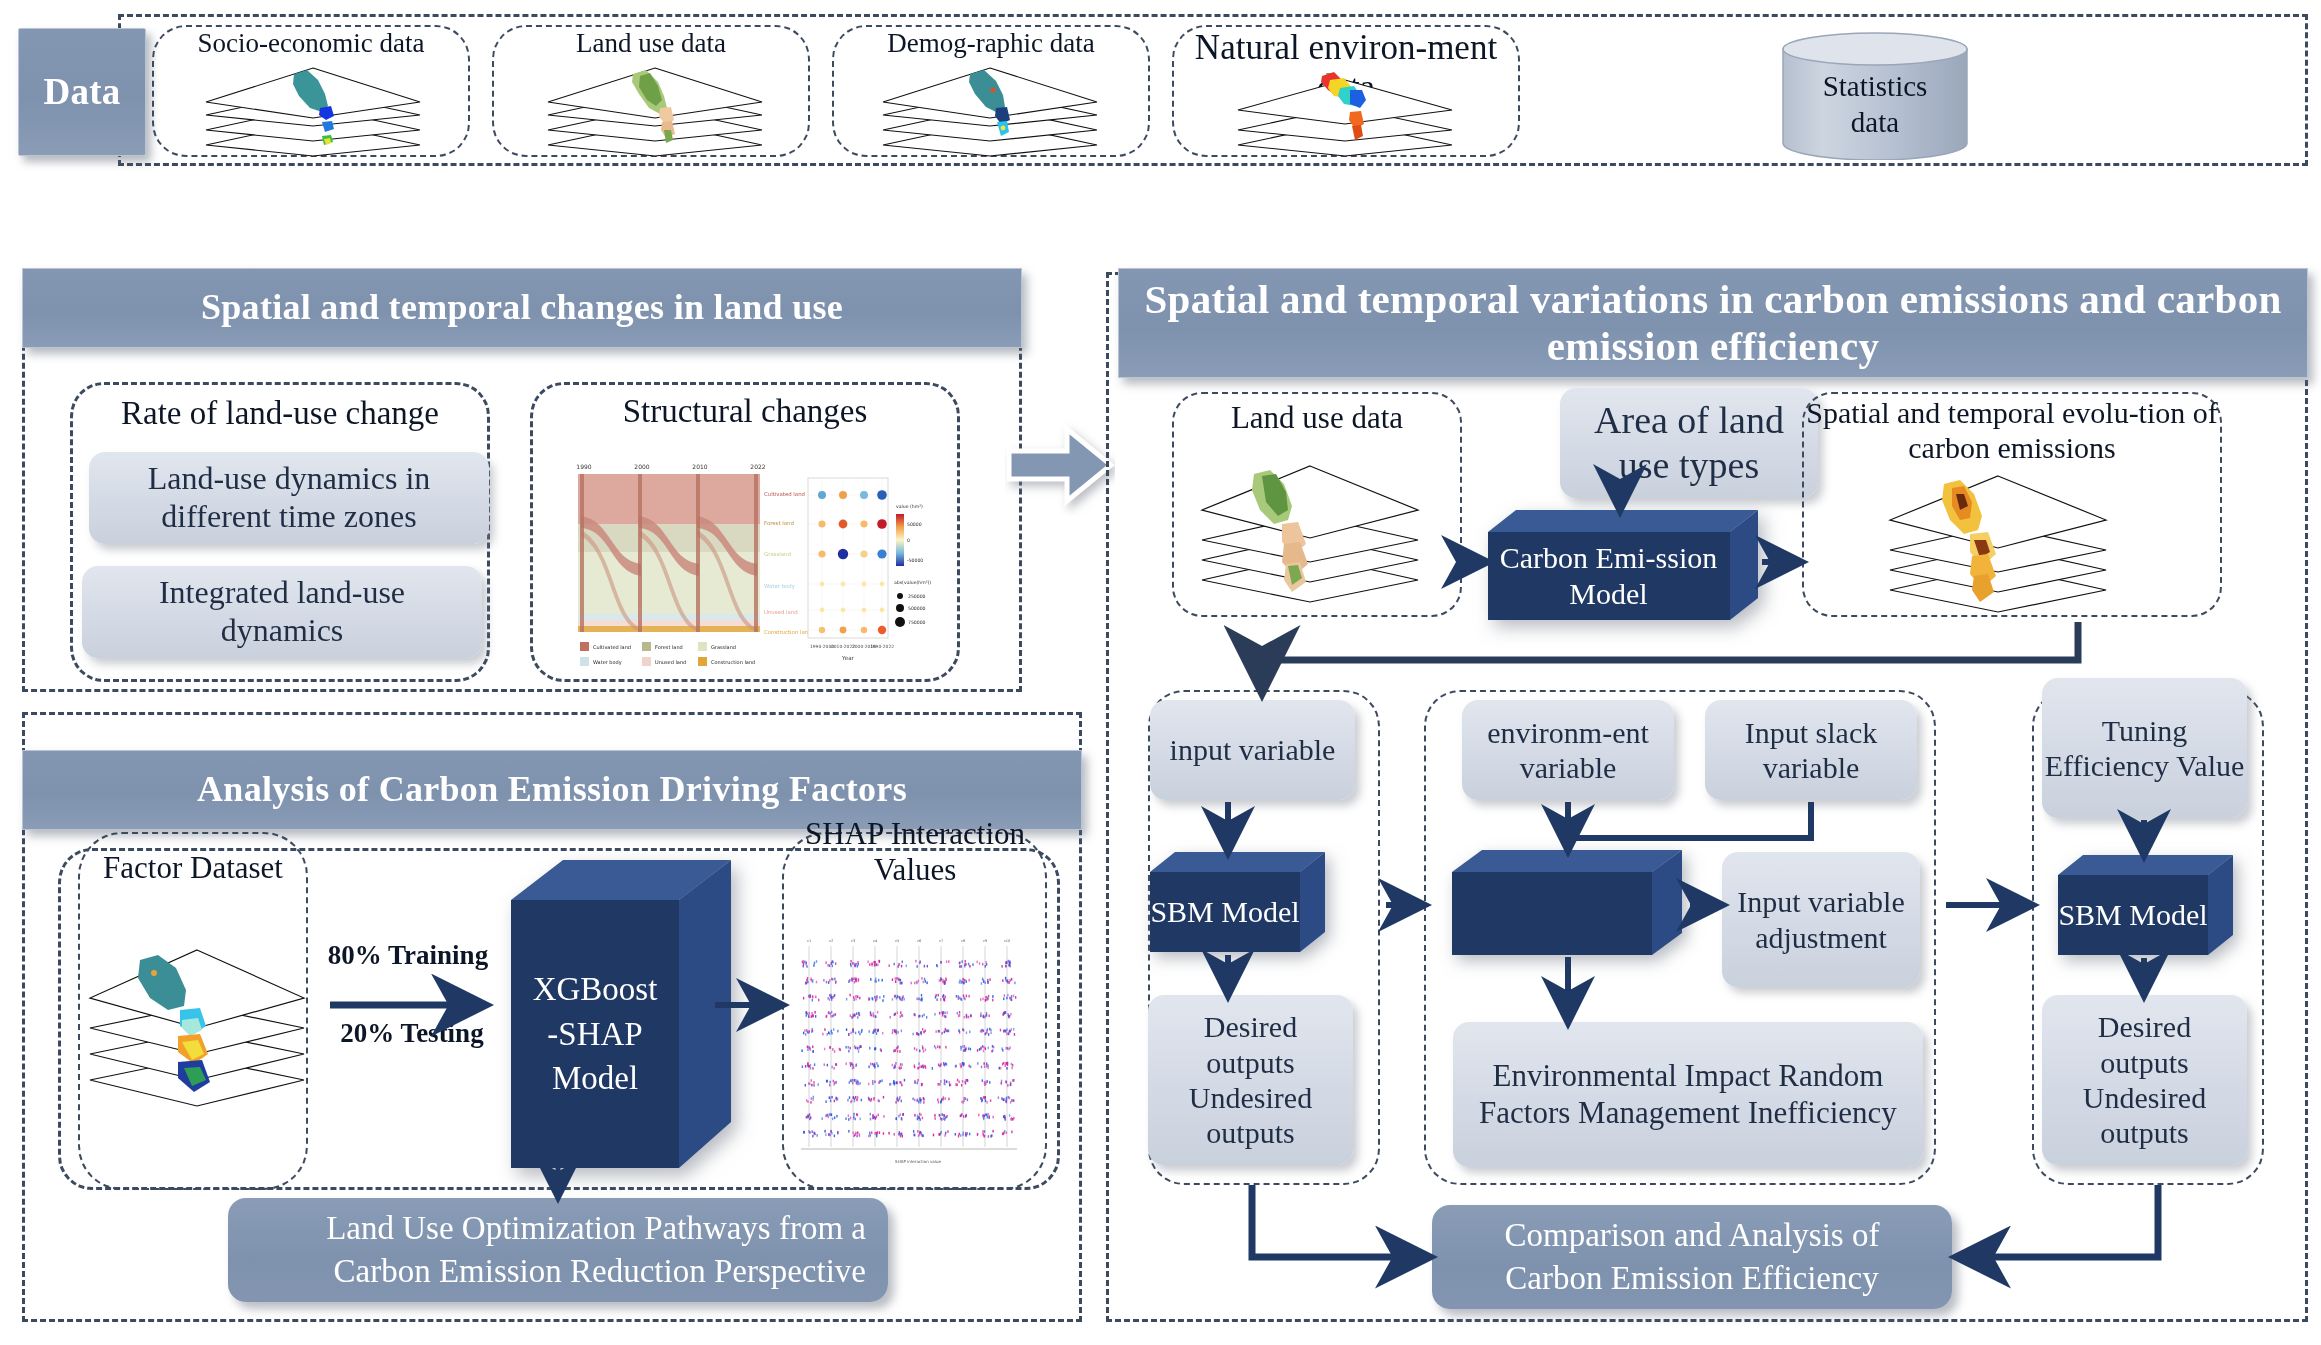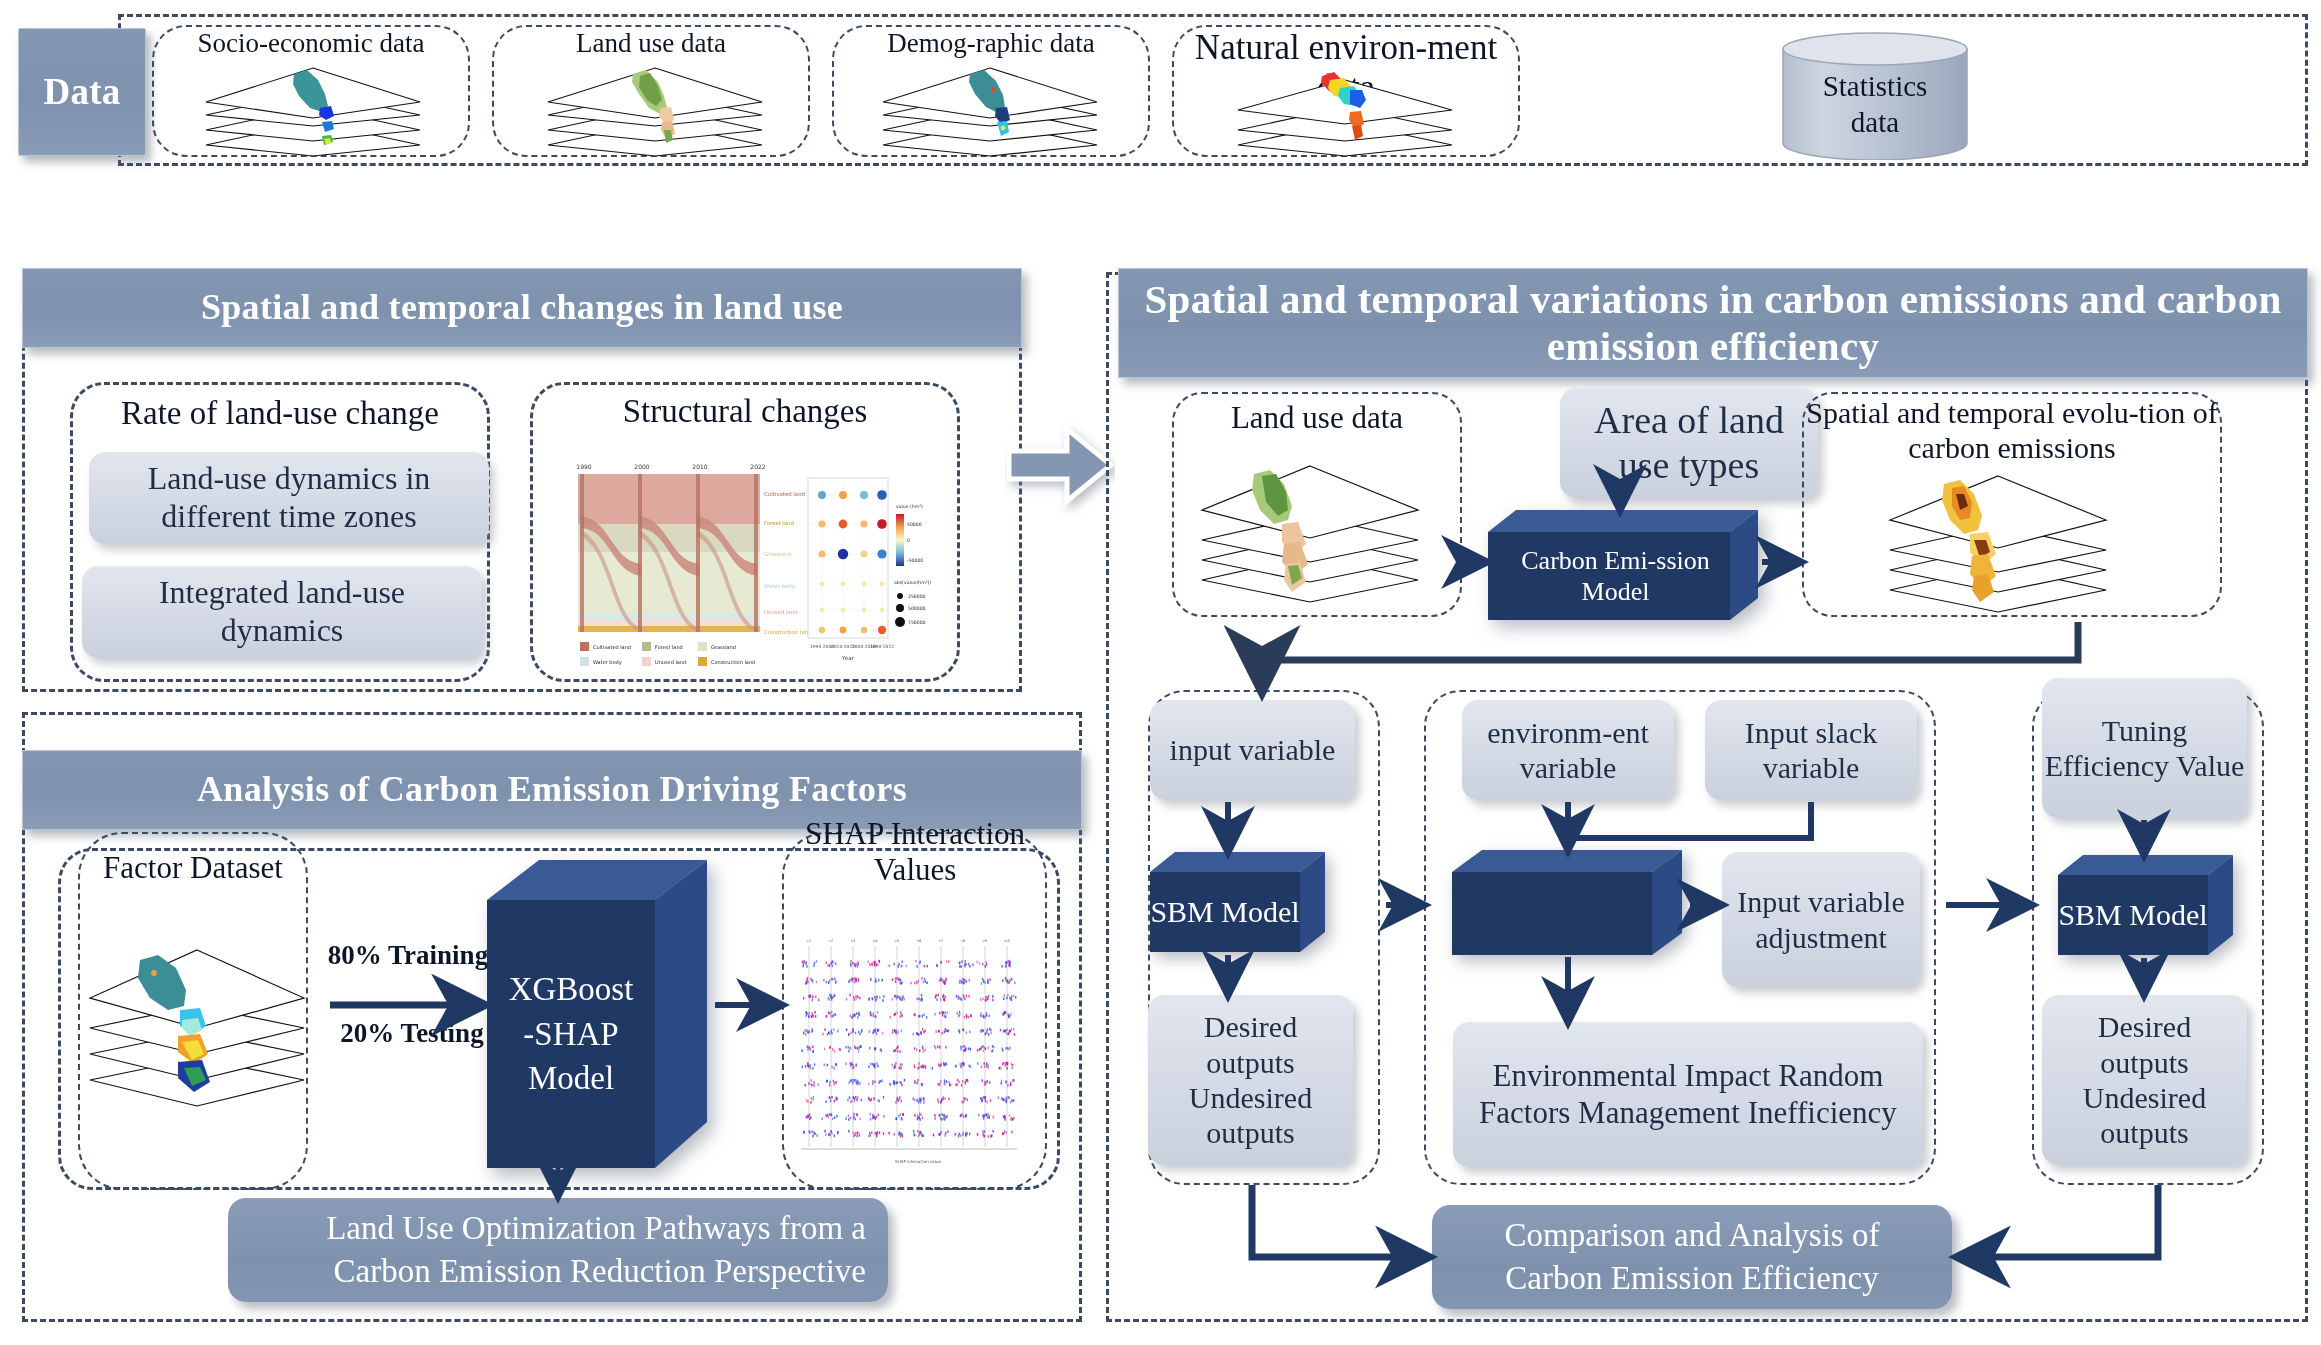--- a/index.html
+++ b/index.html
@@ -344,21 +344,21 @@
     <path d="M100 114 L116 112 L122 126 L110 132 Z" fill="#f2dd3a"></path>
     <path d="M96 134 L120 132 L128 154 L112 164 L96 150 Z" fill="#1f3d9e"></path>
     <path d="M102 140 L118 139 L124 152 L110 158 Z" fill="#2f9e55"></path>
   </svg>
 </div>
 
 <div class="ttl" style="left:308px;top:940px;width:200px;font-size:27px;font-weight:bold;">80% Training</div>
 <div class="ttl" style="left:312px;top:1018px;width:200px;font-size:27px;font-weight:bold;">20% Testing</div>
 
 <div class="cube tall" style="left:487px;top:1054px;width:0px;height:0px;"></div>
-<div class="abs" style="left:487px;top:860px;width:220px;height:308px;">
+<div class="abs" style="left:511px;top:860px;width:220px;height:308px;">
   <svg width="220" height="308" viewBox="0 0 220 308" style="filter:drop-shadow(6px 8px 9px rgba(110,118,130,.5))">
     <polygon points="0,40 168,40 220,0 52,0" fill="#3a5a96"></polygon>
     <polygon points="168,40 220,0 220,262 168,308" fill="#2c4a84"></polygon>
     <rect x="0" y="40" width="168" height="268" fill="#1f3864"></rect>
   </svg>
   <div class="abs" style="left:0;top:40px;width:168px;height:268px;display:flex;flex-direction:column;
        align-items:center;justify-content:center;color:#fff;font-size:33px;line-height:1.35;">
     <span>XGBoost</span>
     <span>-SHAP</span>
     <span>Model</span>
@@ -1520,22 +1520,22 @@
 </div>
 
 <div class="lbox" style="left:1560px;top:388px;width:258px;height:110px;font-size:38px;padding:0 16px;">Area of land use types</div>
 
 <div class="abs" style="left:1488px;top:510px;width:270px;height:110px;">
   <svg width="270" height="110" viewBox="0 0 270 110" style="filter:drop-shadow(6px 7px 9px rgba(110,118,130,.5))">
     <polygon points="0,22 242,22 270,0 28,0" fill="#3a5a96"></polygon>
     <polygon points="242,22 270,0 270,88 242,110" fill="#2c4a84"></polygon>
     <rect x="0" y="22" width="242" height="88" fill="#1f3864"></rect>
   </svg>
-  <div class="abs" style="left:15px;top:22px;width:225px;height:88px;display:flex;align-items:center;justify-content:center;
-       color:#fff;font-size:26px;line-height:1.2;text-align:center;">Carbon Emi-ssion Model</div>
+  <div class="abs" style="left:8px;top:22px;width:225px;height:88px;display:flex;align-items:center;justify-content:center;
+       color:#fff;font-size:30px;line-height:1.2;text-align:center;">Carbon Emi-ssion Model</div>
 </div>
 
 <div class="subregion thin" style="left:1802px;top:392px;width:420px;height:225px;border-radius:30px;"></div>
 <div class="ttl" style="left:1798px;top:396px;width:428px;font-size:30px;">Spatial and temporal evolu-tion of carbon emissions</div>
 <div class="stack" style="left:1870px;top:450px;">
   <svg width="270" height="170" viewBox="0 0 270 170">
     <g stroke="#111" fill="#fff" stroke-width="1.2">
       <polygon points="128,116 236,140 128,162 20,140"></polygon>
       <polygon points="128,96 236,120 128,142 20,120"></polygon>
       <polygon points="128,76 236,100 128,122 20,100"></polygon>

